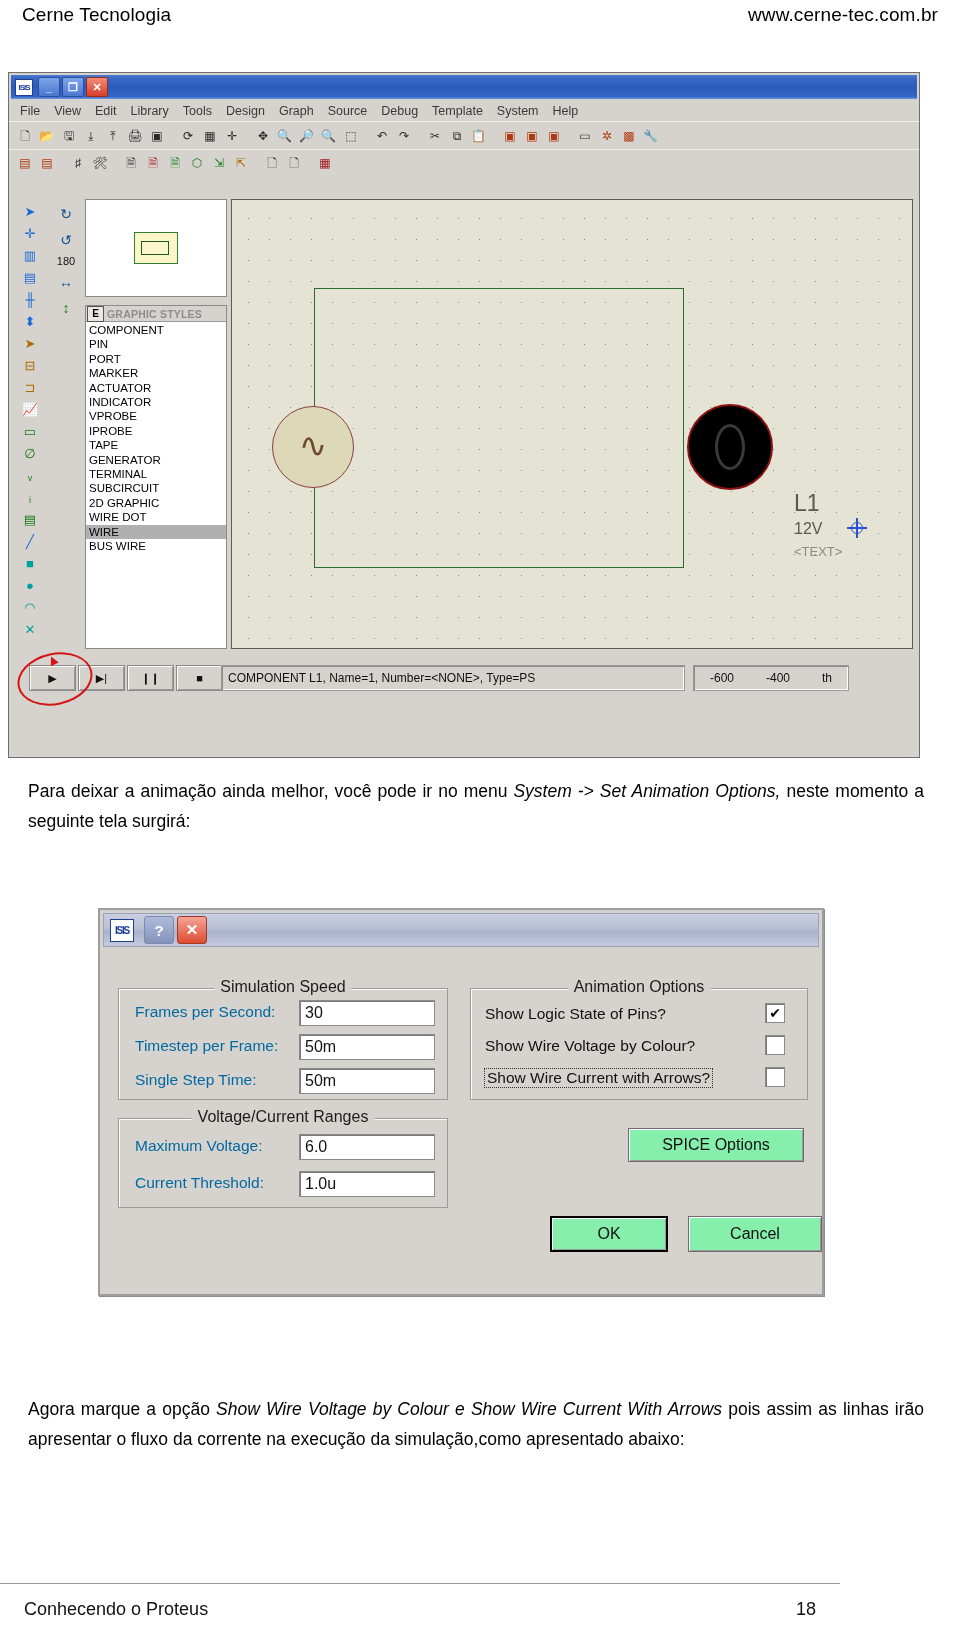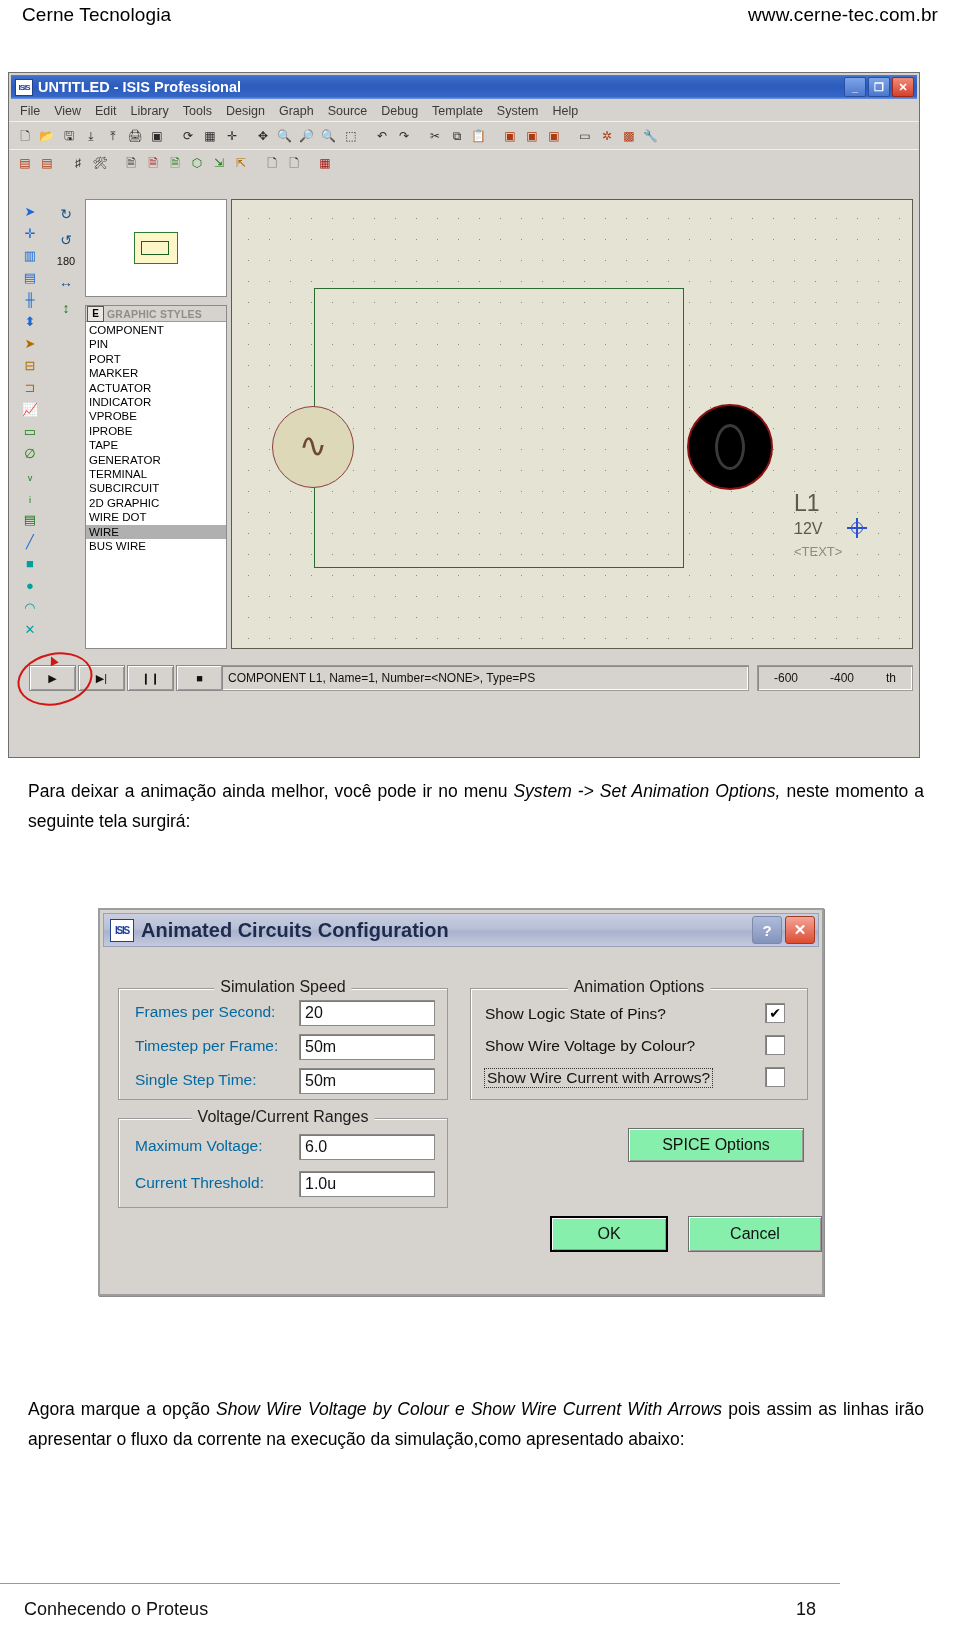--- a/index.html
+++ b/index.html
@@ -177,21 +177,21 @@
     border:2.5px solid #d41515;border-radius:50%;
     transform:rotate(-12deg);pointer-events:none;
   }
   .redarrow{
     position:absolute;left:36px;top:578px;font-size:15px;color:#d41515;
     transform:rotate(-25deg);
   }
 
   
   .statusbar{
-    position:absolute;left:212px;top:592px;width:692px;height:26px;
+    position:absolute;left:212px;top:592px;width:628px;height:26px;
     display:flex;gap:8px;
   }
   .status-main{
     flex:1;background:#d6d3ce;border:1px solid #9a9a9a;
     box-shadow:inset 1px 1px 0 #8a8a8a, inset -1px -1px 0 #fff;
     display:flex;align-items:center;padding-left:6px;box-sizing:border-box;
     font-size:12px;color:#111;white-space:nowrap;
   }
   .status-coord{
     width:156px;background:#d6d3ce;border:1px solid #9a9a9a;
@@ -292,21 +292,20 @@
 
 <div class="page-header">
   <div class="hdr-left">Cerne Tecnologia</div>
   <div class="hdr-right">www.cerne-tec.com.br</div>
 </div>
 
 <div class="isis-window">
 
   <div class="titlebar">
     <div class="tb-icon">ISIS</div>
-    <div class="tb-title">UNTITLED - ISIS Professional</div>
     <div class="tb-buttons">
       <div class="tb-btn">_</div>
       <div class="tb-btn">❐</div>
       <div class="tb-btn close">✕</div>
     </div>
   </div>
 
   <div class="menubar">
     <span>File</span>
     <span>View</span>
@@ -470,31 +469,30 @@
   </div>
 </div>
 
 <p class="para p1">
   <span>Para deixar a animação ainda melhor, você pode ir no menu </span><i>System -&gt; Set Animation Options,</i><span> neste momento a seguinte tela surgirá:</span>
 </p>
 
 <div class="dialog">
   <div class="dlg-title">
     <div class="dlg-icon">ISIS</div>
-    <div class="dlg-title-text">Animated Circuits Configuration</div>
     <div class="dlg-btn">?</div>
     <div class="dlg-btn close">✕</div>
   </div>
 
   <div class="group grp-sim">
     <div class="group-label">Simulation Speed</div>
     <div class="row" style="top:14px;">
       <span class="lbl">Frames per Second:</span>
     </div>
-    <div class="field" style="left:180px;top:11px;width:136px;">20</div>
+    <div class="field" style="left:180px;top:11px;width:136px;">30</div>
 
     <div class="row" style="top:48px;">
       <span class="lbl">Timestep per Frame:</span>
     </div>
     <div class="field" style="left:180px;top:45px;width:136px;">50m</div>
 
     <div class="row" style="top:82px;">
       <span class="lbl">Single Step Time:</span>
     </div>
     <div class="field" style="left:180px;top:79px;width:136px;">50m</div>

